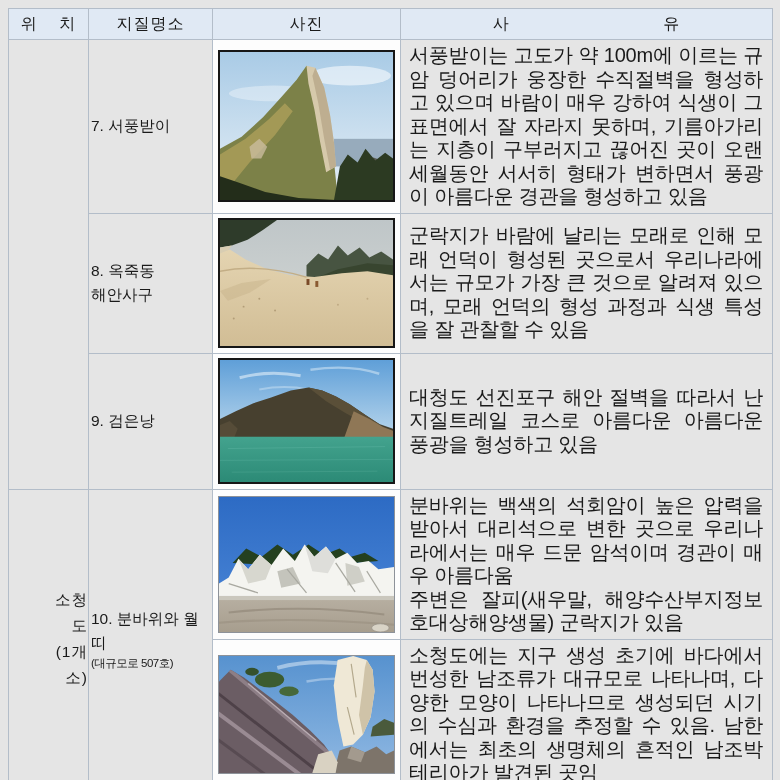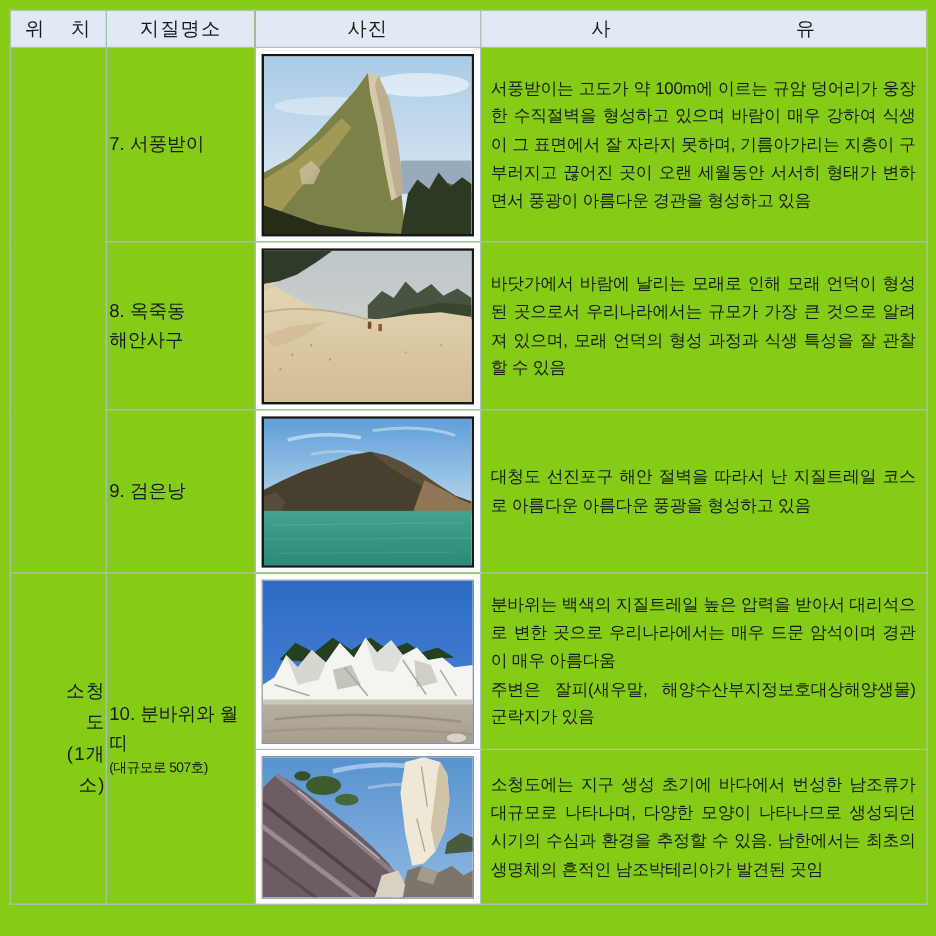--- a/index.html
+++ b/index.html
@@ -1,18 +1,18 @@
 <!DOCTYPE html>
 <html><head>
 <meta charset="utf-8">
 <style>
   * { box-sizing: border-box; margin: 0; padding: 0; }
   html, body { width: 780px; height: 780px; background: #ffffff; }
   body { font-family: "Liberation Sans", "DejaVu Sans", sans-serif; color: #1a1a1a; }
-  .page { position: absolute; left: 0; top: 0; width: 780px; height: 780px; background: #84cc16; }
+  .page { position: absolute; left: 0; top: 0; width: 780px; height: 780px; background: #e5e5e5; }
 
   table.geo-table {
     position: absolute; left: 8px; top: 8px; width: 764px;
     border-collapse: collapse; table-layout: fixed;
   }
   .geo-table td, .geo-table th { border: 1px solid #b3bdc9; overflow: hidden; }
 
   .geo-table th {
     background: #e0e9f4;
     height: 31px;
@@ -39,21 +39,21 @@
   }
   .photo-cell { vertical-align: middle; padding: 4px 5px; background: #fdfdfd; }
   .photo-frame { width: 100%; }
   .frame-dark  { border: 2px solid #161616; }
   .frame-light { border: 1px solid #8d9299; }
   .photo-frame svg { display: block; width: 100%; height: 100%; }
 
   .reason-cell {
     vertical-align: middle;
     text-align: justify;
-    font-size: 14px; line-height: 23.5px;
+    font-size: 20px; line-height: 23.5px;
     padding: 4px 9px 4px 8px;
     white-space: pre-line;
     letter-spacing: -0.2px;
   }
 </style>
 </head>
 <body>
 
 <div class="page">
   <table class="geo-table">
@@ -130,21 +130,21 @@
                 <circle cx="40" cy="80" r="1" fill="#b29d78"></circle>
             <circle cx="14" cy="100" r="1" fill="#b29d78"></circle>
                 <circle cx="56" cy="92" r="1" fill="#b29d78"></circle>
             <circle cx="120" cy="86" r="1" fill="#c0ab84"></circle>
                 <circle cx="150" cy="80" r="1" fill="#c0ab84"></circle>
             <rect x="88" y="60" width="3" height="6" fill="#7a4a28"></rect>
             <rect x="97" y="62" width="3" height="6" fill="#8a5a32"></rect>
           </svg>
         </div>
       </td>
-      <td class="reason-cell">바닷가에서 바람에 날리는 모래로 인해 모래 언덕이 형성된 곳으로서 우리나라에서는 규모가 가장 큰 것으로 알려져 있으며, 모래 언덕의 형성 과정과 식생 특성을 잘 관찰할 수 있음</td>
+      <td class="reason-cell">군락지가 바람에 날리는 모래로 인해 모래 언덕이 형성된 곳으로서 우리나라에서는 규모가 가장 큰 것으로 알려져 있으며, 모래 언덕의 형성 과정과 식생 특성을 잘 관찰할 수 있음</td>
     </tr>
 
     <tr style="height:136px">
       <td class="site-cell">9. 검은낭</td>
       <td class="photo-cell">
         <div class="photo-frame frame-dark" style="height:126px">
           <svg viewBox="0 0 176 124" preserveAspectRatio="none">
             <defs>
               <linearGradient id="sky3" x1="0" y1="0" x2="0" y2="1">
                 <stop offset="0" stop-color="#5f9fd8"></stop>
@@ -205,21 +205,21 @@
             <path d="M120,64 L140,92" stroke="#a8a8a0" stroke-width="1.3" fill="none"></path>
             <path d="M152,72 L166,93" stroke="#a8a8a0" stroke-width="1.2" fill="none"></path>
             <rect x="0" y="96" width="180" height="5" fill="#cac7bd"></rect>
             <rect x="0" y="100" width="180" height="31" fill="url(#beach4)"></rect>
             <path d="M10,112 Q90,104 170,114" stroke="#8d8474" stroke-width="2" fill="none" opacity="0.6"></path>
             <path d="M0,122 Q80,116 180,124" stroke="#958c7c" stroke-width="2" fill="none" opacity="0.5"></path>
             <ellipse cx="166" cy="127" rx="9" ry="4" fill="#d8d3c6" stroke="#9a948a" stroke-width="0.8"></ellipse>
           </svg>
         </div>
       </td>
-      <td class="reason-cell">분바위는 백색의 지질트레일 높은 압력을 받아서 대리석으로 변한 곳으로 우리나라에서는 매우 드문 암석이며 경관이 매우 아름다움
+      <td class="reason-cell">분바위는 백색의 석회암이 높은 압력을 받아서 대리석으로 변한 곳으로 우리나라에서는 매우 드문 암석이며 경관이 매우 아름다움
 주변은 잘피(새우말, 해양수산부지정보호대상해양생물) 군락지가 있음</td>
     </tr>
 
     <tr style="height:129px">
       <td class="photo-cell">
         <div class="photo-frame frame-light" style="height:119px">
           <svg viewBox="0 0 180 119" preserveAspectRatio="none">
             <defs>
               <linearGradient id="sky5" x1="0" y1="0" x2="0" y2="1">
                 <stop offset="0" stop-color="#5792cf"></stop>

